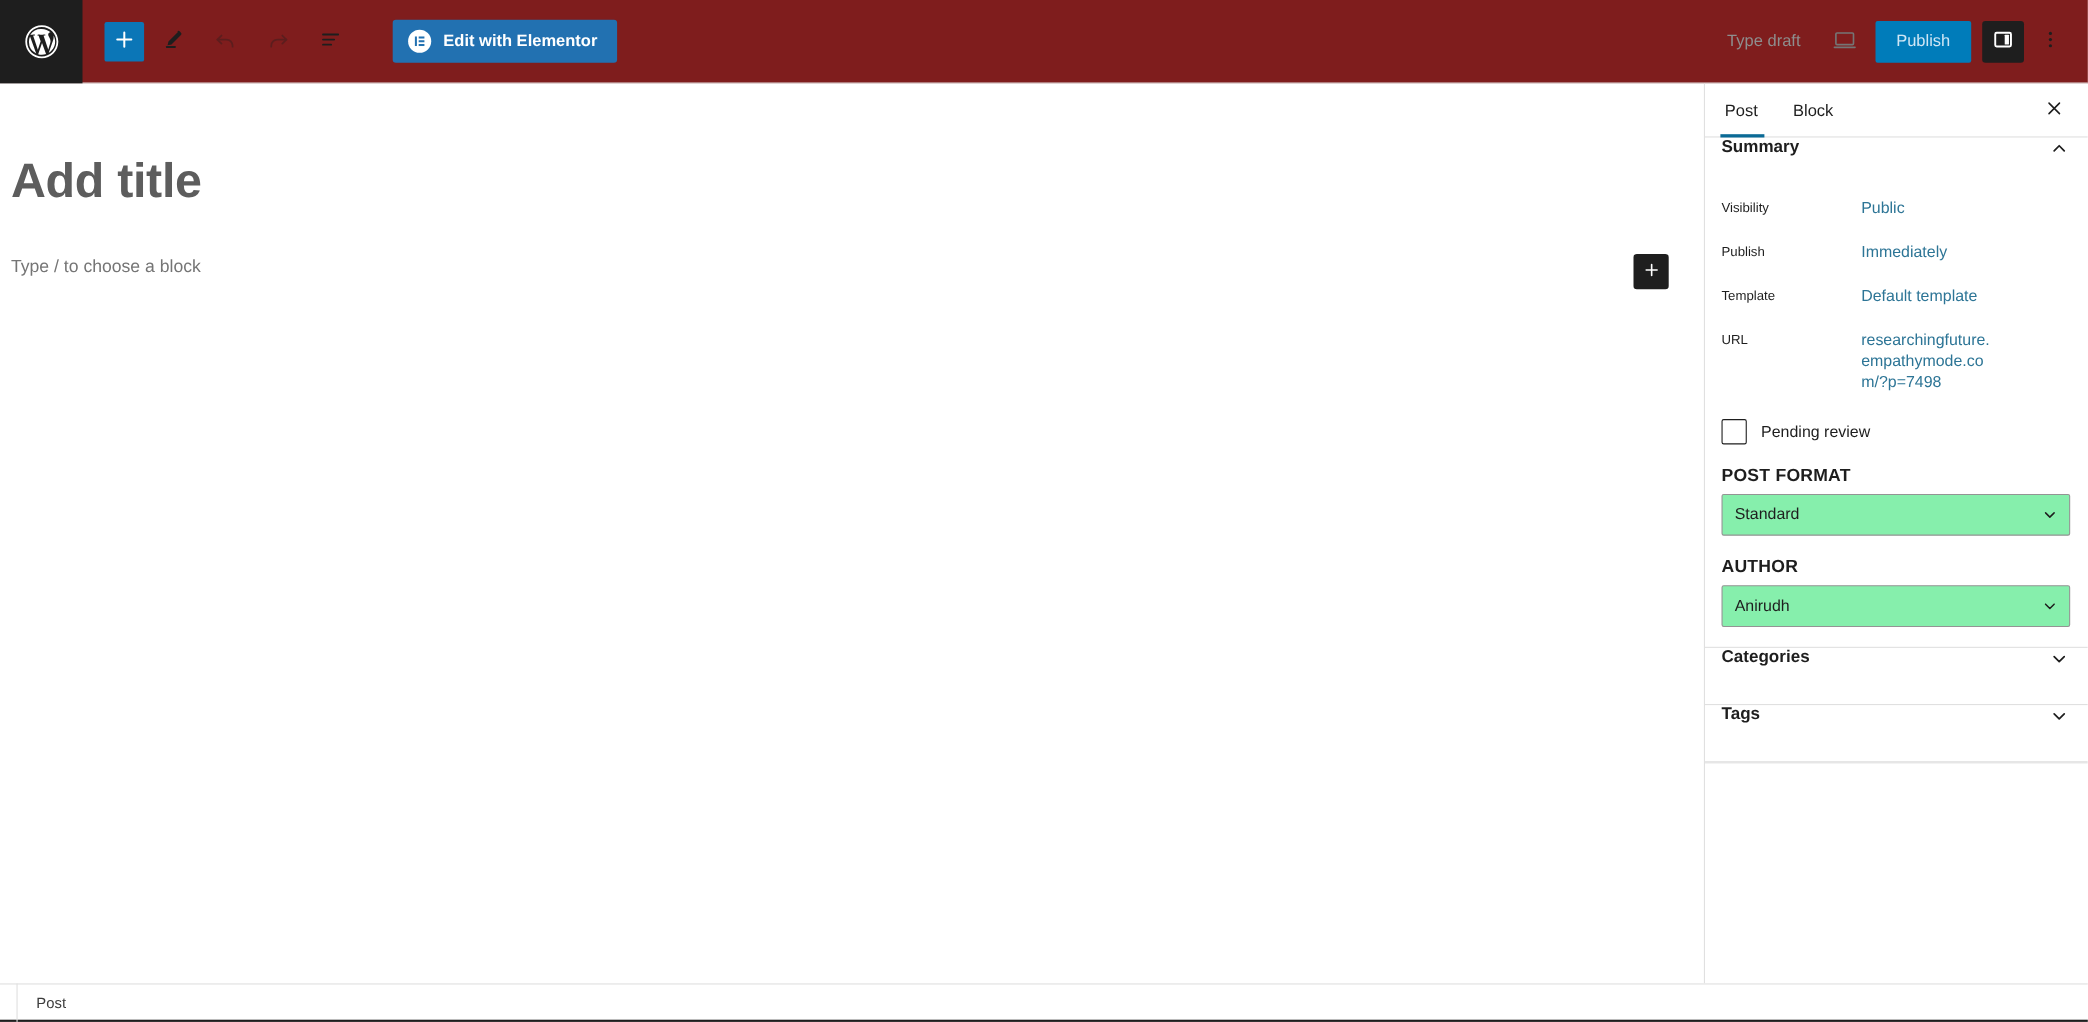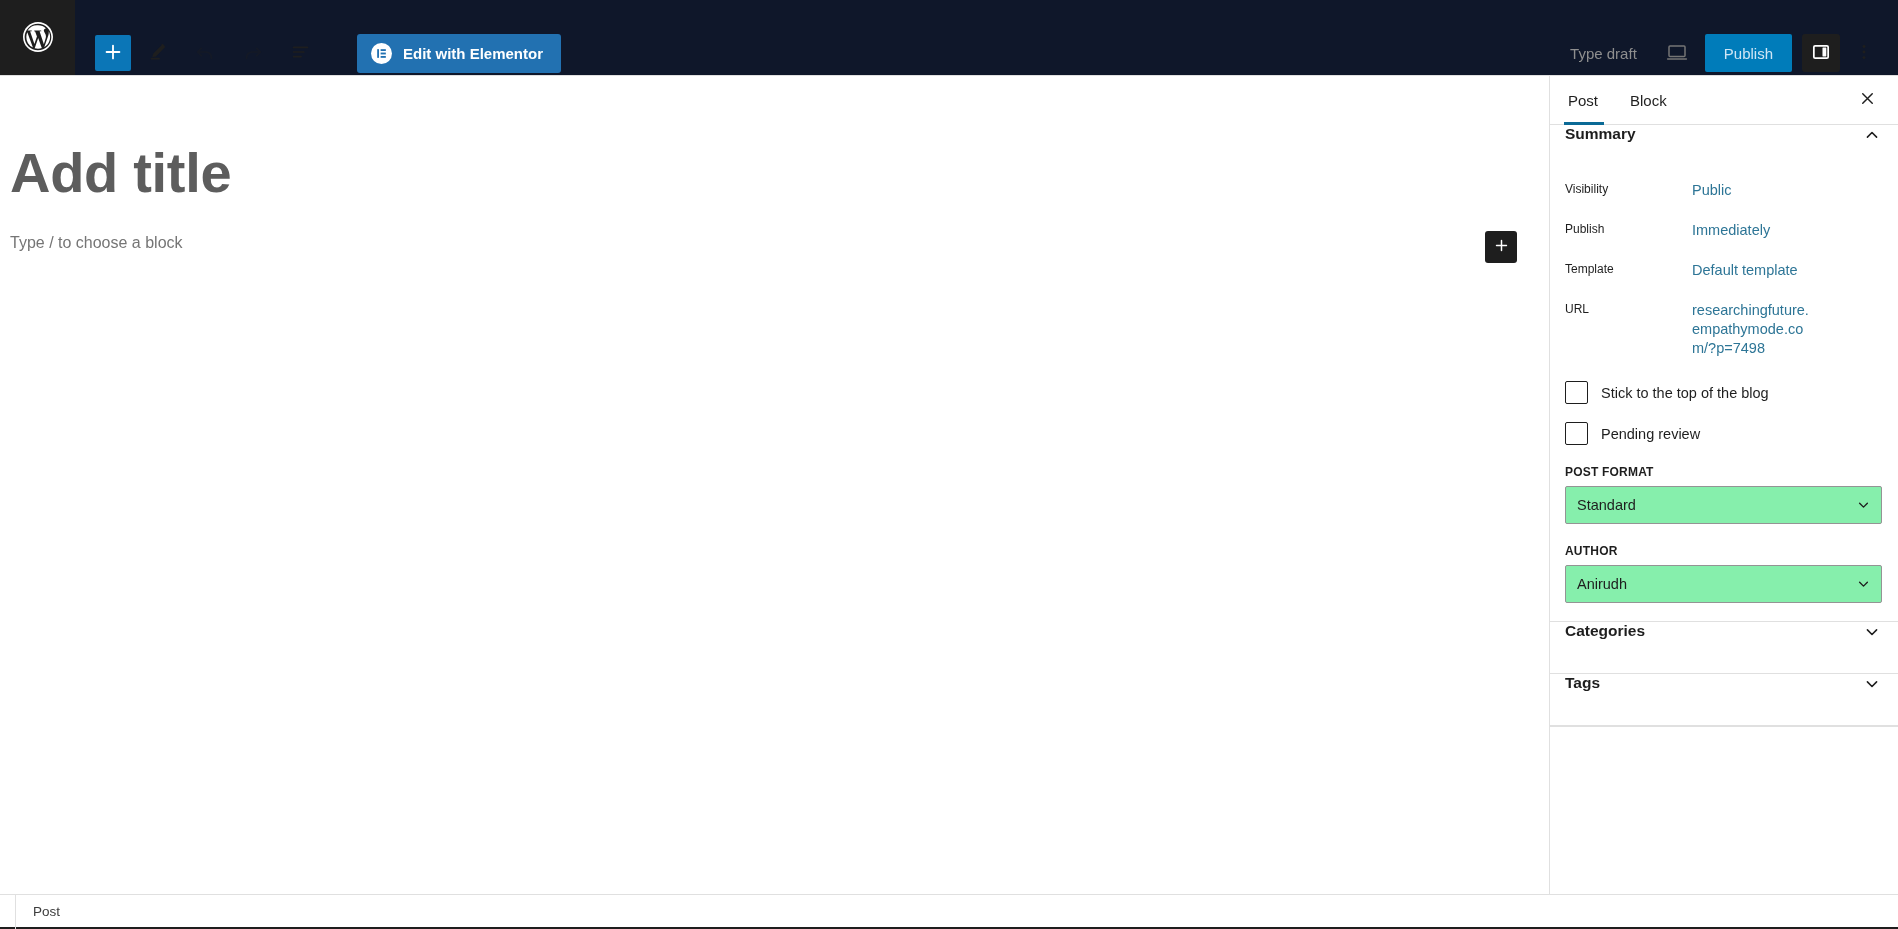--- a/index.html
+++ b/index.html
@@ -7,23 +7,23 @@
     width: 1898px; height: 929px;
     font-family: "Liberation Sans", sans-serif;
     background: #ffffff;
     overflow: hidden;
   }
 
   
   .toolbar {
     position: absolute; top: 0; left: 0;
     width: 1898px; height: 76px;
-    background: #0f172a;
+    background: #7f1d1d;
     border-bottom: 1px solid #e0e0e0;
-    display: flex; align-items: flex-end;
+    display: flex; align-items: center;
   }
   .wp-logo {
     width: 75px; height: 76px;
     background: #1e1e1e;
     display: flex; align-items: center; justify-content: center;
     flex: 0 0 auto;
   }
   .wp-logo svg { display: block; }
 
   .tb-left {
@@ -102,21 +102,21 @@
 
   
   .canvas {
     position: absolute; top: 76px; left: 0;
     width: 1549px; height: 818px;
     background: #fff;
     overflow: hidden;
   }
   .post-title {
     position: absolute; left: 10px; top: 64px;
-    font-size: 56px; font-weight: bold;
+    font-size: 44px; font-weight: bold;
     color: #5d5d5d;
     letter-spacing: -.3px;
   }
   .block-placeholder {
     position: absolute; left: 10px; top: 158px;
     font-size: 16px; color: #757575;
   }
   .canvas-inserter {
     position: absolute; left: 1485px; top: 155px;
     width: 32px; height: 32px;
@@ -199,21 +199,21 @@
   }
   .checkbox {
     width: 23px; height: 23px;
     border: 1.5px solid #1e1e1e;
     border-radius: 2px; background: #fff;
     flex: 0 0 auto; cursor: pointer;
   }
   .checkrow-label { font-size: 14.5px; color: #1e1e1e; }
 
   .field-label {
-    font-size: 12px; font-weight: bold;
+    font-size: 16px; font-weight: bold;
     color: #1e1e1e; letter-spacing: .2px;
     margin-top: 20px; margin-bottom: 7px;
     text-transform: uppercase;
   }
   .select-wrap { position: relative; }
   .select-box {
     width: 100%; height: 38px;
     border: 1px solid #949494; border-radius: 2px;
     background: #86efac;
     display: flex; align-items: center;
@@ -410,24 +410,20 @@
       <div class="row">
         <span class="row-label">Template</span>
         <button class="row-value">Default template</button>
       </div>
 
       <div class="row">
         <span class="row-label">URL</span>
         <button class="row-value">researchingfuture.empathymode.com/?p=7498</button>
       </div>
 
-      <div class="checkrow">
-        <span class="checkbox"></span>
-        <span class="checkrow-label">Stick to the top of the blog</span>
-      </div>
 
       <div class="checkrow">
         <span class="checkbox"></span>
         <span class="checkrow-label">Pending review</span>
       </div>
 
       <div class="field-label">POST FORMAT</div>
       <div class="select-wrap">
         <div class="select-box">Standard</div>
         <span class="select-chevron">

